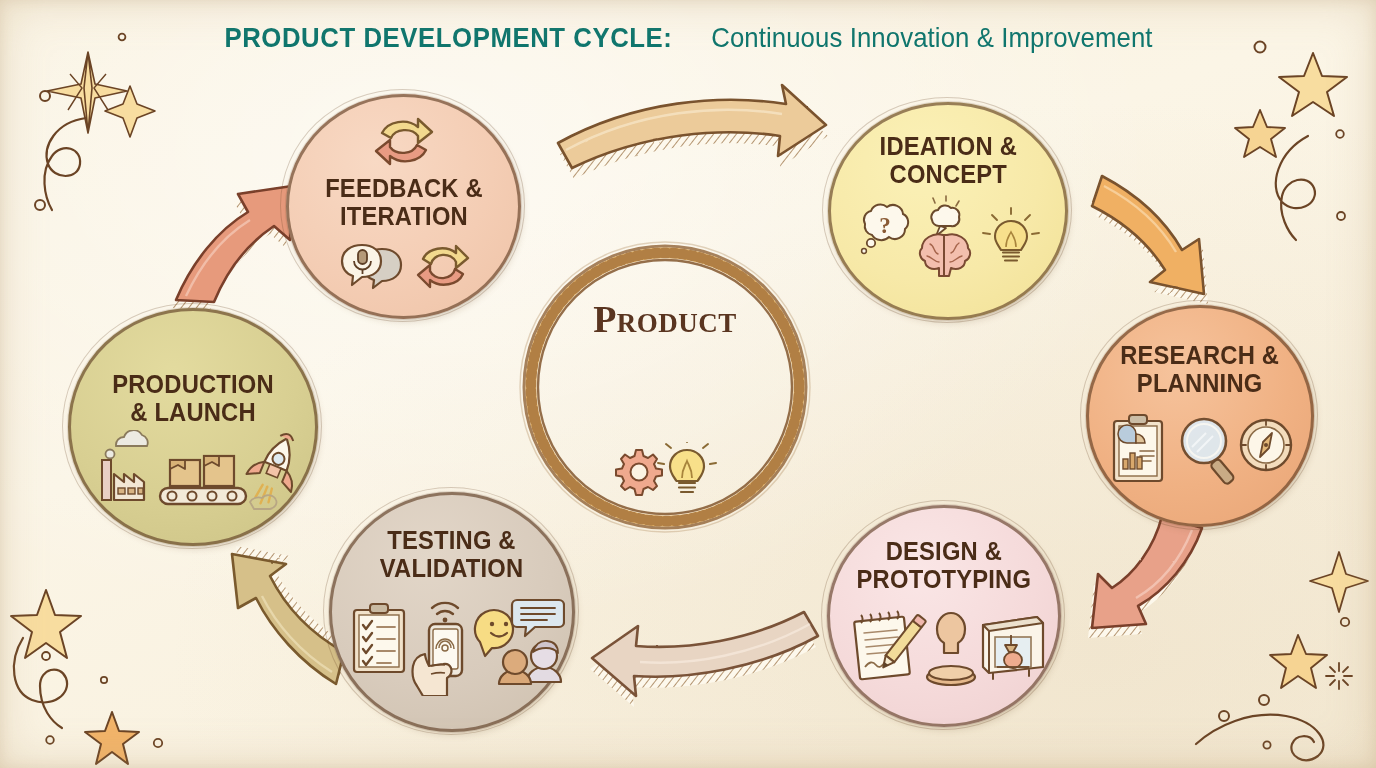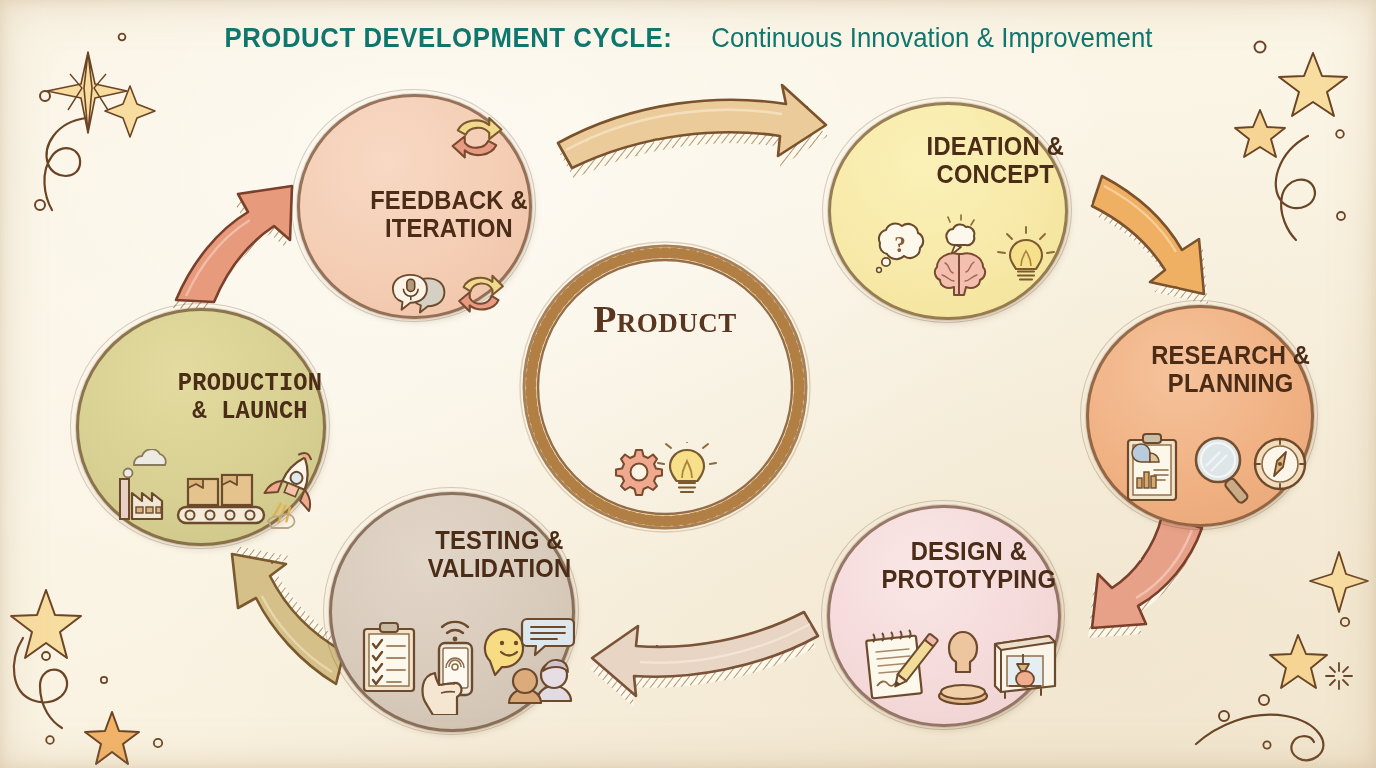--- a/index.html
+++ b/index.html
@@ -37,23 +37,22 @@
   }
   #title .light {
     font-family:"Liberation Sans", sans-serif;
     font-weight:normal; font-size:28px; letter-spacing:.1px;
     transform:scaleX(.92); display:inline-block;
   }
 
   
   .node {
     position:absolute; border-radius:50%;
-    display:flex; flex-direction:column; align-items:flex-end;
+    display:flex; flex-direction:column; align-items:center;
     text-align:center;
-    gap:19px;
   }
   .node .ring {
     position:absolute; inset:0; border-radius:50%;
     border:3px solid rgba(92,58,33,.62);
     box-shadow:0 0 0 1px rgba(92,58,33,.14), 2px 3px 7px rgba(120,90,55,.20);
   }
   .node .ring2 {
     position:absolute; inset:-5px -4px -3px -6px; border-radius:50%;
     border:1.6px solid rgba(108,72,42,.26);
   }
@@ -161,21 +160,21 @@
           <line x1="0" y1="-28" x2="0" y2="-34"></line>
           <line x1="-16" y1="-22" x2="-21" y2="-26"></line>
           <line x1="16" y1="-22" x2="21" y2="-26"></line>
           <line x1="-23" y1="-6" x2="-29" y2="-7"></line>
           <line x1="23" y1="-6" x2="29" y2="-7"></line>
         </g>
       </g>
     </svg>
   </div>
 
-  <div class="node" style="left:297px; top:94px; width:235px; height:225px; background:radial-gradient(circle at 38% 30%, #f8d9c4 0%, #f4cdb4 55%, #eec2a6 100%);">
+  <div class="node" style="left:286px; top:94px; width:235px; height:225px; background:radial-gradient(circle at 38% 30%, #f8d9c4 0%, #f4cdb4 55%, #eec2a6 100%);">
     <div class="ring"></div>
     <div class="ring2"></div>
     <svg class="icons" width="110" height="58" viewBox="0 0 110 58" style="margin-top:18px;">
       <g transform="translate(55,29)">
         <path d="M-22,-8 A22,18 0 0 1 14,-14 L14,-22 L28,-9 L14,2 L14,-5 A15,12 0 0 0 -13,-3 Z" fill="#f2d98e" stroke="#7a5a2e" stroke-width="2.4" stroke-linejoin="round"></path>
         <path d="M22,9 A22,18 0 0 1 -14,15 L-14,23 L-28,10 L-14,-1 L-14,6 A15,12 0 0 0 13,4 Z" fill="#e89b83" stroke="#7a4a2e" stroke-width="2.4" stroke-linejoin="round"></path>
       </g>
     </svg>
     <div class="label" style="font-size:25px; margin-top:4px;">
       <div>FEEDBACK &amp;</div>
@@ -420,21 +419,21 @@
       <g transform="translate(190,74)">
         <path d="M-2,20 a17,15 0 0 1 34,0 Z" fill="#e3dbe2" stroke="#6e4a2c" stroke-width="2.2" stroke-linejoin="round"></path>
         <circle cx="15" cy="-6" r="13" fill="#e6dde5" stroke="#6e4a2c" stroke-width="2.2"></circle>
         <path d="M4,-10 q4,-12 14,-11 q11,1 11,12 q-4,-5 -12,-5 q-8,0 -13,4 Z" fill="#cfc4cc" stroke="#6e4a2c" stroke-width="1.8" stroke-linejoin="round"></path>
         <path d="M-30,22 a16,14 0 0 1 32,0 Z" fill="#d9a878" stroke="#6e4a2c" stroke-width="2.2" stroke-linejoin="round"></path>
         <circle cx="-14" cy="0" r="12" fill="#dcab7c" stroke="#6e4a2c" stroke-width="2.2"></circle>
       </g>
     </svg>
   </div>
 
-  <div class="node" style="left:76px; top:308px; width:250px; height:238px; background:radial-gradient(circle at 42% 28%, #e3db9f 0%, #d8cf92 55%, #cbc285 100%);font-family:Liberation Mono, monospace;">
+  <div class="node" style="left:68px; top:308px; width:250px; height:238px; background:radial-gradient(circle at 42% 28%, #e3db9f 0%, #d8cf92 55%, #cbc285 100%);">
     <div class="ring"></div>
     <div class="ring2"></div>
     <div class="label" style="font-size:25px; margin-top:62px;">
       <div>PRODUCTION</div>
       <div>&amp; LAUNCH</div>
     </div>
     <svg class="icons" width="230" height="96" viewBox="0 0 230 96" style="margin-top:4px;">
 
       <g transform="translate(52,52)">
         <g fill="#eceae2" stroke="#8a7a5c" stroke-width="1.8">

